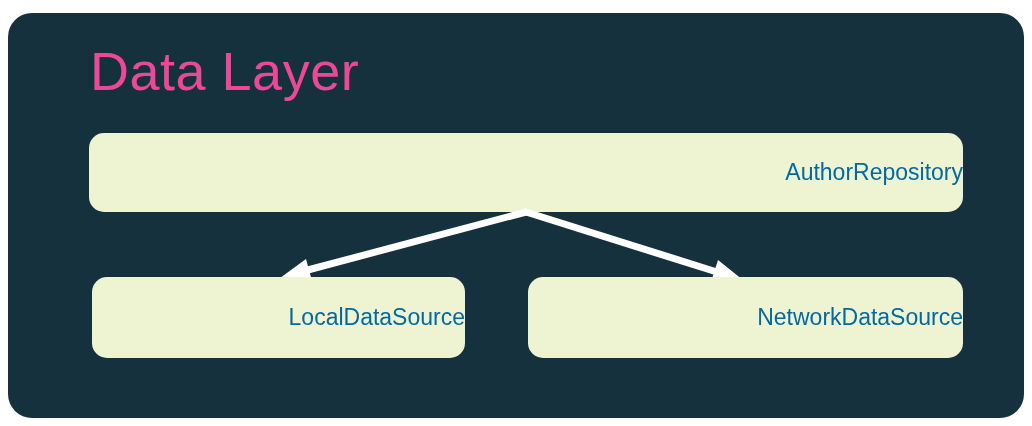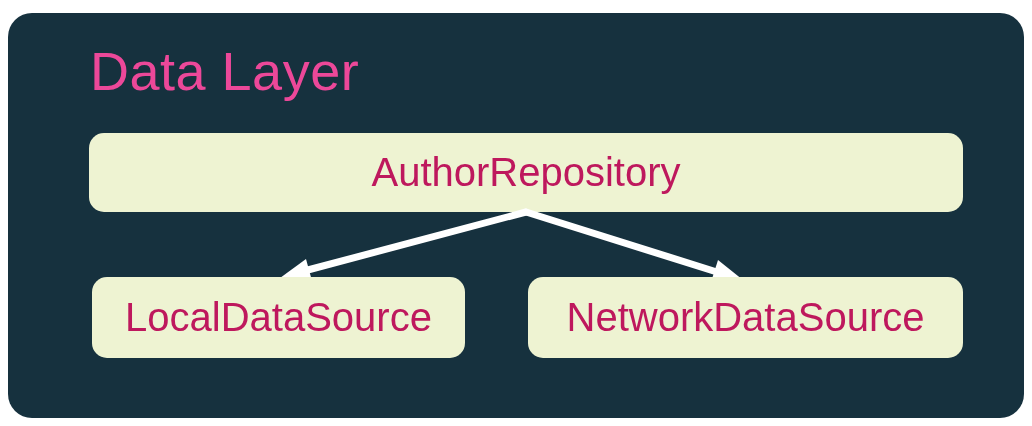--- a/index.html
+++ b/index.html
@@ -34,23 +34,23 @@
     color: #ec4899;
     letter-spacing: 0.5px;
     white-space: nowrap;
   }
   .node {
     position: absolute;
     background: #EEF3D2;
     border-radius: 15px;
     display: flex;
     align-items: center;
-    justify-content: center;
-    color: #be185d;
-    font-size: 40px;
+    justify-content: flex-end;
+    color: #0369a1;
+    font-size: 23px;
     font-weight: 400;
     white-space: nowrap;
   }
   .node-repo    { left: 81px;  top: 120px; width: 874px; height: 79px; }
   .node-local   { left: 84px;  top: 264px; width: 373px; height: 81px; }
   .node-network { left: 520px; top: 264px; width: 435px; height: 81px; }
   .arrows {
     position: absolute;
     left: 0;
     top: 0;

